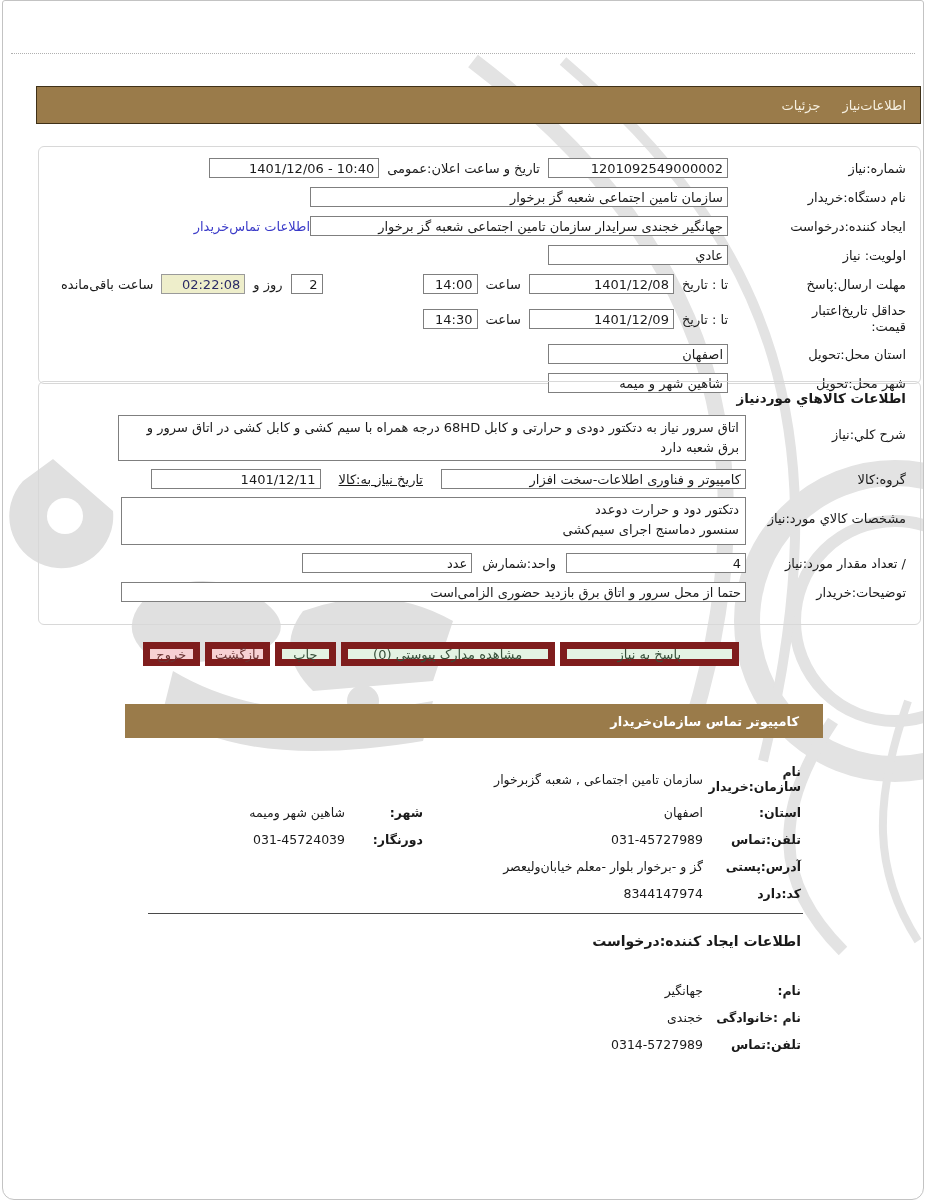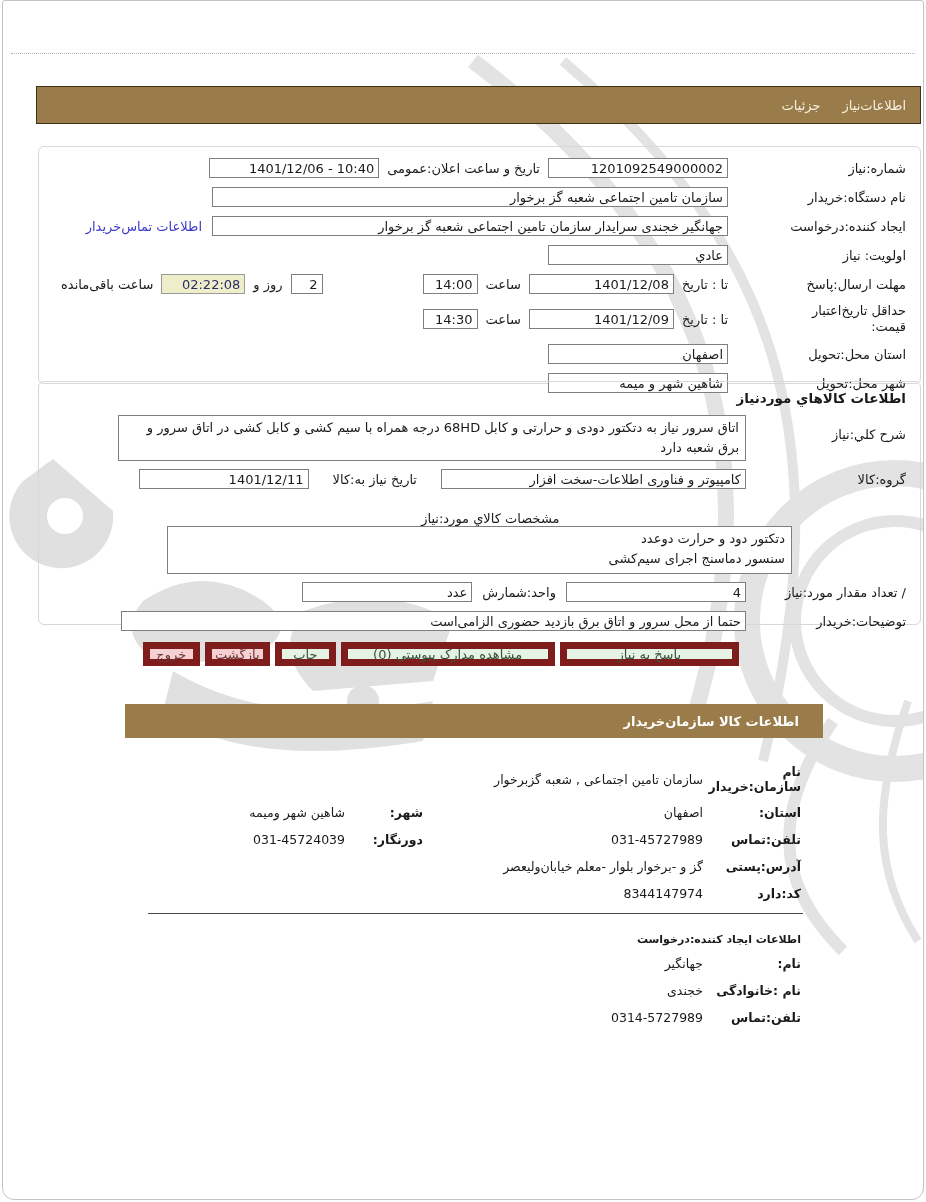--- a/index.html
+++ b/index.html
@@ -28,46 +28,46 @@
   .panel{border:1px solid #d8d8d8;border-radius:6px;background:transparent;}
   #panel1{left:35px;top:145px;width:883px;height:238px;padding:10px 14px 0 14px;}
   #panel2{left:35px;top:380px;width:883px;height:244px;padding:8px 14px 0 14px;}
   .frow{display:flex;align-items:center;margin-bottom:7px;min-height:22px;}
   .flabel{width:178px;flex:none;}
   .flabel2{width:160px;flex:none;}
   .box{border:1px solid #7f7f7f;background:#fff;height:20px;display:flex;
     align-items:center;padding:0 4px;overflow:hidden;white-space:nowrap;}
   .ltr{direction:ltr;justify-content:flex-end;}
   .multibox{border:1px solid #7f7f7f;background:#fff;padding:2px 6px;line-height:20px;}
-  .w180{width:180px}.w170{width:170px}.w480{width:516px}.w145{width:145px}
+  .w180{width:180px}.w170{width:170px}.w480{width:418px}.w145{width:145px}
   .w55{width:55px}.w32{width:32px}.w84{width:84px}.w305{width:305px}
   .w628{width:628px}.w625{width:625px}
   .gap{margin:0 8px;}
-  .link{color:var(--link);cursor:pointer;margin-right:10px;white-space:nowrap;}
+  .link{color:var(--link);cursor:pointer;white-space:nowrap;}
   .countdown{background:var(--cd-bg);border:1px solid #9a9a9a;color:#2b2b66;}
   .leftgroup{display:flex;align-items:center;margin-right:auto;}
   .twoline{line-height:16px;}
   .ptitle{font-weight:bold;font-size:13.5px;margin-bottom:9px;}
   
   #btnrow{left:140px;top:641px;width:596px;display:flex;gap:5px;}
   .btn{height:24px;border:7px solid #7f1d1d;display:flex;align-items:center;
     justify-content:center;font-size:13px;cursor:pointer;}
   .btn.green{background:var(--green);color:#37503a;text-align:right;}
   .btn.pink{background:var(--pink);color:#6b3434;}
   .bw180{width:181px}.bw215{width:216px}.bw60{width:61px}.bw66{width:66px}.bw57{width:57px}
   
   #contact{left:122px;top:747px;width:698px;padding:16px 22px 0 0;}
   .crow{display:flex;align-items:center;margin-bottom:9px;min-height:18px;font-size:12.5px;}
   .clabel{width:98px;flex:none;font-weight:bold;}
   .cval1{width:280px;flex:none;}
   .clabel2{width:78px;flex:none;font-weight:bold;}
   .lv{direction:ltr;text-align:right;}
   .sep{position:absolute;left:145px;top:912px;width:655px;border-top:1px solid #4a4a4a;z-index:1;}
   #requester{left:122px;top:932px;width:698px;padding:0 22px 0 0;}
-  #requester .head{font-weight:bold;font-size:11px;margin-bottom:8px;}
+  #requester .head{font-weight:bold;font-size:14px;margin-bottom:32px;}
 </style>
 </head>
 <body>
 
 <div id="frame">
 
   <svg id="watermark" width="926" height="1202" viewBox="0 0 926 1202">
     <g fill="none" stroke="#e3e3e3">
       <circle cx="892" cy="620" r="148" stroke-width="26"></circle>
       <circle cx="892" cy="620" r="100" stroke-width="12"></circle>
@@ -145,24 +145,24 @@
 
   <div id="panel2" class="z panel">
     <div class="ptitle">اطلاعات کالاهاي موردنیاز</div>
     <div class="frow" style="align-items:flex-start;">
       <span class="flabel2" style="padding-top:12px;">شرح کلي:نیاز</span>
       <div class="multibox w628" style="min-height:46px;text-align:right;">اتاق سرور نیاز به دتکتور دودی و حرارتی و کابل 68HD درجه همراه با سیم کشی و کابل کشی در اتاق سرور و برق شعبه دارد</div>
     </div>
     <div class="frow">
       <span class="flabel2">گروه:کالا</span>
       <div class="box w305">کامپیوتر و فناوری اطلاعات-سخت افزار</div>
-      <span class="gap" style="margin:0 24px;">تاریخ نیاز به:کالا</span>
+      <span class="gap" style="margin:0 18px;text-decoration:underline;">تاریخ نیاز به:کالا</span>
       <div class="box ltr w170">1401/12/11</div>
     </div>
-    <div class="frow" style="align-items:center;flex-direction:column;">
+    <div class="frow" style="align-items:flex-start;">
       <span class="flabel2" style="padding-top:14px;">مشخصات کالاي مورد:نیاز</span>
       <div class="multibox w625" style="min-height:48px;text-align:right;">
         <span style="display:block;">دتکتور دود و حرارت دوعدد</span>
         <span style="display:block;">سنسور دماسنج اجرای سیم‌کشی</span>
       </div>
     </div>
     <div class="frow">
       <span class="flabel2">/ تعداد مقدار مورد:نیاز</span>
       <div class="box ltr w180">4</div>
       <span class="gap" style="margin:0 10px;">واحد:شمارش</span>
@@ -176,21 +176,21 @@
 
   <div id="btnrow" class="z">
     <div class="btn green bw180">پاسخ به نیاز</div>
     <div class="btn green bw215">مشاهده مدارک پیوستی (0)</div>
     <div class="btn green bw60">چاپ</div>
     <div class="btn pink bw66">بازگشت</div>
     <div class="btn pink bw57">خروج</div>
   </div>
 
   <div class="z bar2">
-    <span>اطلاعات  کالا سازمان‌خریدار</span>
+    <span>کامپیوتر  تماس سازمان‌خریدار</span>
   </div>
 
   <div id="contact" class="z">
     <div class="crow">
       <span class="clabel">نام سازمان:خریدار</span>
       <span>سازمان تامین اجتماعی , شعبه گزبرخوار</span>
     </div>
     <div class="crow">
       <span class="clabel">استان:</span>
       <span class="cval1">اصفهان</span>

